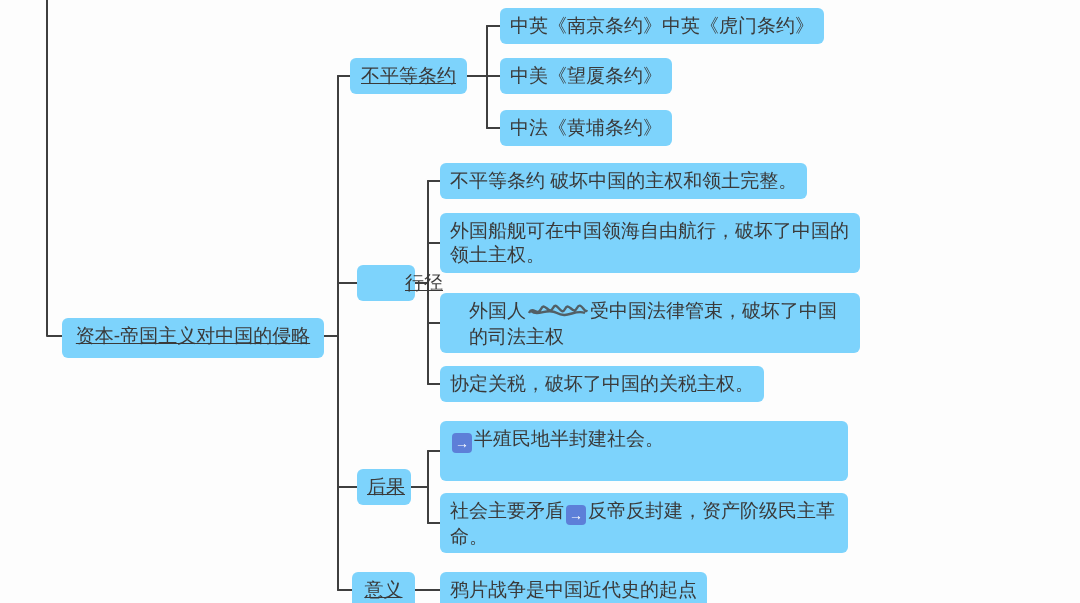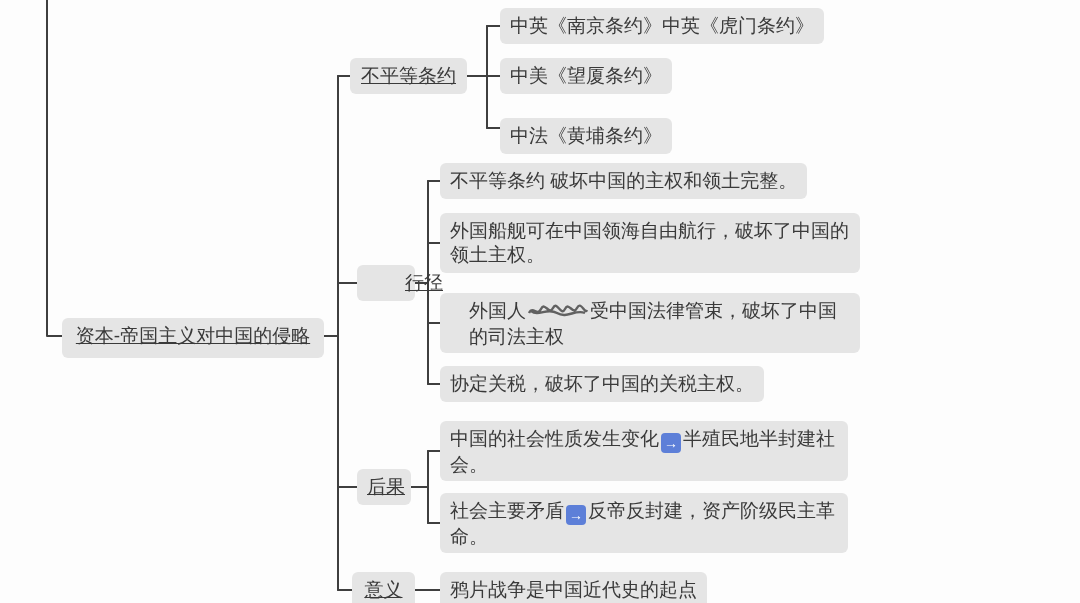--- a/index.html
+++ b/index.html
@@ -4,21 +4,21 @@
 <style>
   html,body{margin:0;padding:0;}
   body{
     width:1080px;height:603px;position:relative;overflow:hidden;
     background:#fdfdfd;
     font-family:"Liberation Sans","DejaVu Sans",sans-serif;
   }
   #connectors{position:absolute;left:0;top:0;width:1080px;height:603px;pointer-events:none;}
   .node{
     position:absolute;
-    background:#e5e5e5;
+    background:#7dd3fc;
     color:#3a3a3a;
     border-radius:6px;
     padding:6px 10px;
     font-size:19px;
     line-height:24px;
     box-sizing:border-box;
     letter-spacing:0px;
   }
   .nowrap{white-space:nowrap;}
   .center{text-align:center;text-decoration:underline;}
@@ -88,41 +88,41 @@
 <div class="node nowrap center" style="left:352px;top:572px;width:63px;height:36px;">
   <span>意义</span>
 </div>
 
 <div class="node nowrap" style="left:500px;top:8px;">
   <span>中英《南京条约》中英《虎门条约》</span>
 </div>
 <div class="node nowrap" style="left:500px;top:58px;border-radius:6px;">
   <span>中美《望厦条约》</span>
 </div>
-<div class="node nowrap" style="left:500px;top:118px;">
+<div class="node nowrap" style="left:500px;top:110px;">
   <span>中法《黄埔条约》</span>
 </div>
 
 <div class="node nowrap" style="left:440px;top:163px;">
   <span>不平等条约 破坏中国的主权和领土完整。</span>
 </div>
 <div class="node" style="left:440px;top:213px;width:420px;height:60px;">
   <span>外国船舰可在中国领海自由航行，破坏了中国的领土主权。</span>
 </div>
 <div class="node" style="left:440px;top:293px;width:420px;height:60px;padding-left:29px;">
   <span>外国人</span><span class="scribble"><svg width="62" height="16" viewBox="0 0 62 16">
         <path d="M2 10 C6 2 10 14 14 6 S22 13 26 5 S34 14 38 6 S46 13 50 5 S58 12 60 7 M4 8 C12 14 20 4 30 10 S48 6 58 10" stroke="#4a4a4a" stroke-width="2.4" fill="none" opacity="0.85"></path>
       </svg></span><span>受中国法律管束，破坏了中国的司法主权</span>
 </div>
 <div class="node nowrap" style="left:440px;top:366px;">
   <span>协定关税，破坏了中国的关税主权。</span>
 </div>
 
 <div class="node" style="left:440px;top:421px;width:408px;height:60px;">
-  <span>中国的社会性质发生变化</span><span class="arrow-chip">
+  <span class="arrow-chip">
       <span>→</span>
     </span><span>半殖民地半封建社会。</span>
 </div>
 <div class="node" style="left:440px;top:493px;width:408px;height:60px;">
   <span>社会主要矛盾</span><span class="arrow-chip">
       <span>→</span>
     </span><span>反帝反封建，资产阶级民主革命。</span>
 </div>
 
 <div class="node nowrap" style="left:440px;top:572px;">

